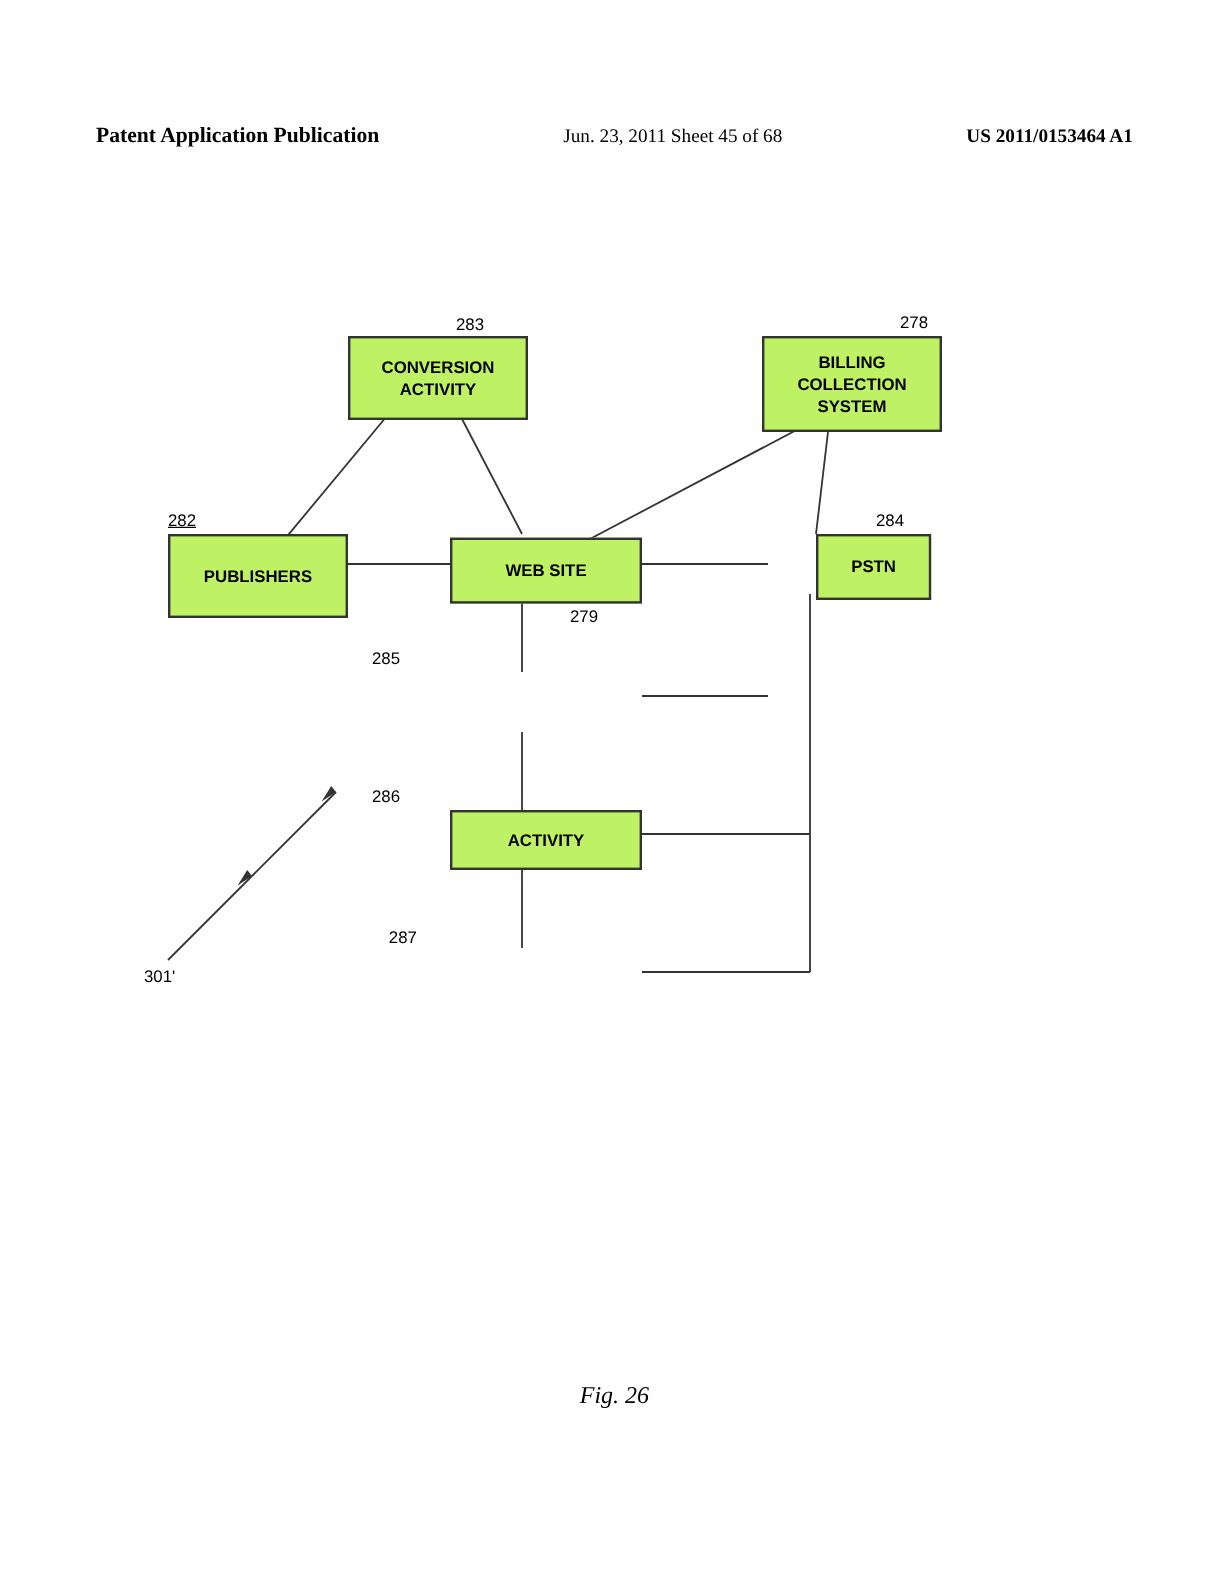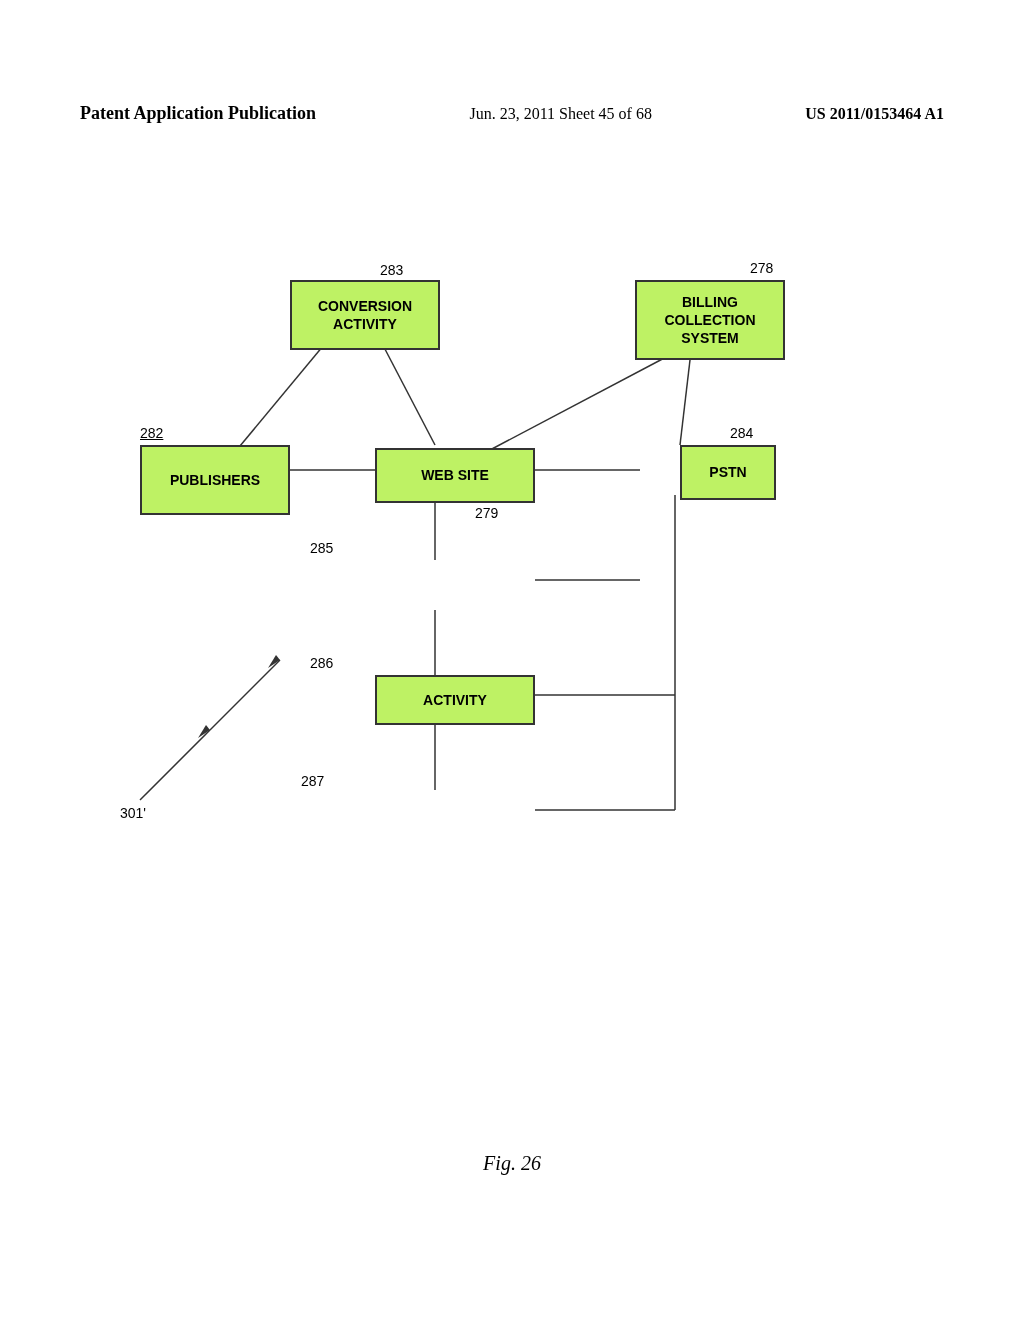--- a/index.html
+++ b/index.html
@@ -160,18 +160,18 @@
   </div>
   <div class="label" style="left: 650px; top: 225px;">284</div>
 
   <div class="label" style="left: 230px; top: 340px;">285</div>
 
   <div class="box" style="left: 295px; top: 475px; width: 160px; height: 50px;">
     <span>ACTIVITY</span>
   </div>
   <div class="label" style="left: 230px; top: 455px;">286</div>
 
-  <div class="label" style="left: 221px; top: 573px;">287</div>
+  <div class="label" style="left: 244px; top: 573px;">287</div>
 
   <div class="label" style="left: 30px; top: 605px; margin-left: 10px;">301'</div>
 </div>
 
 <div class="figure-caption">Fig. 26</div>
 
 </body></html>

